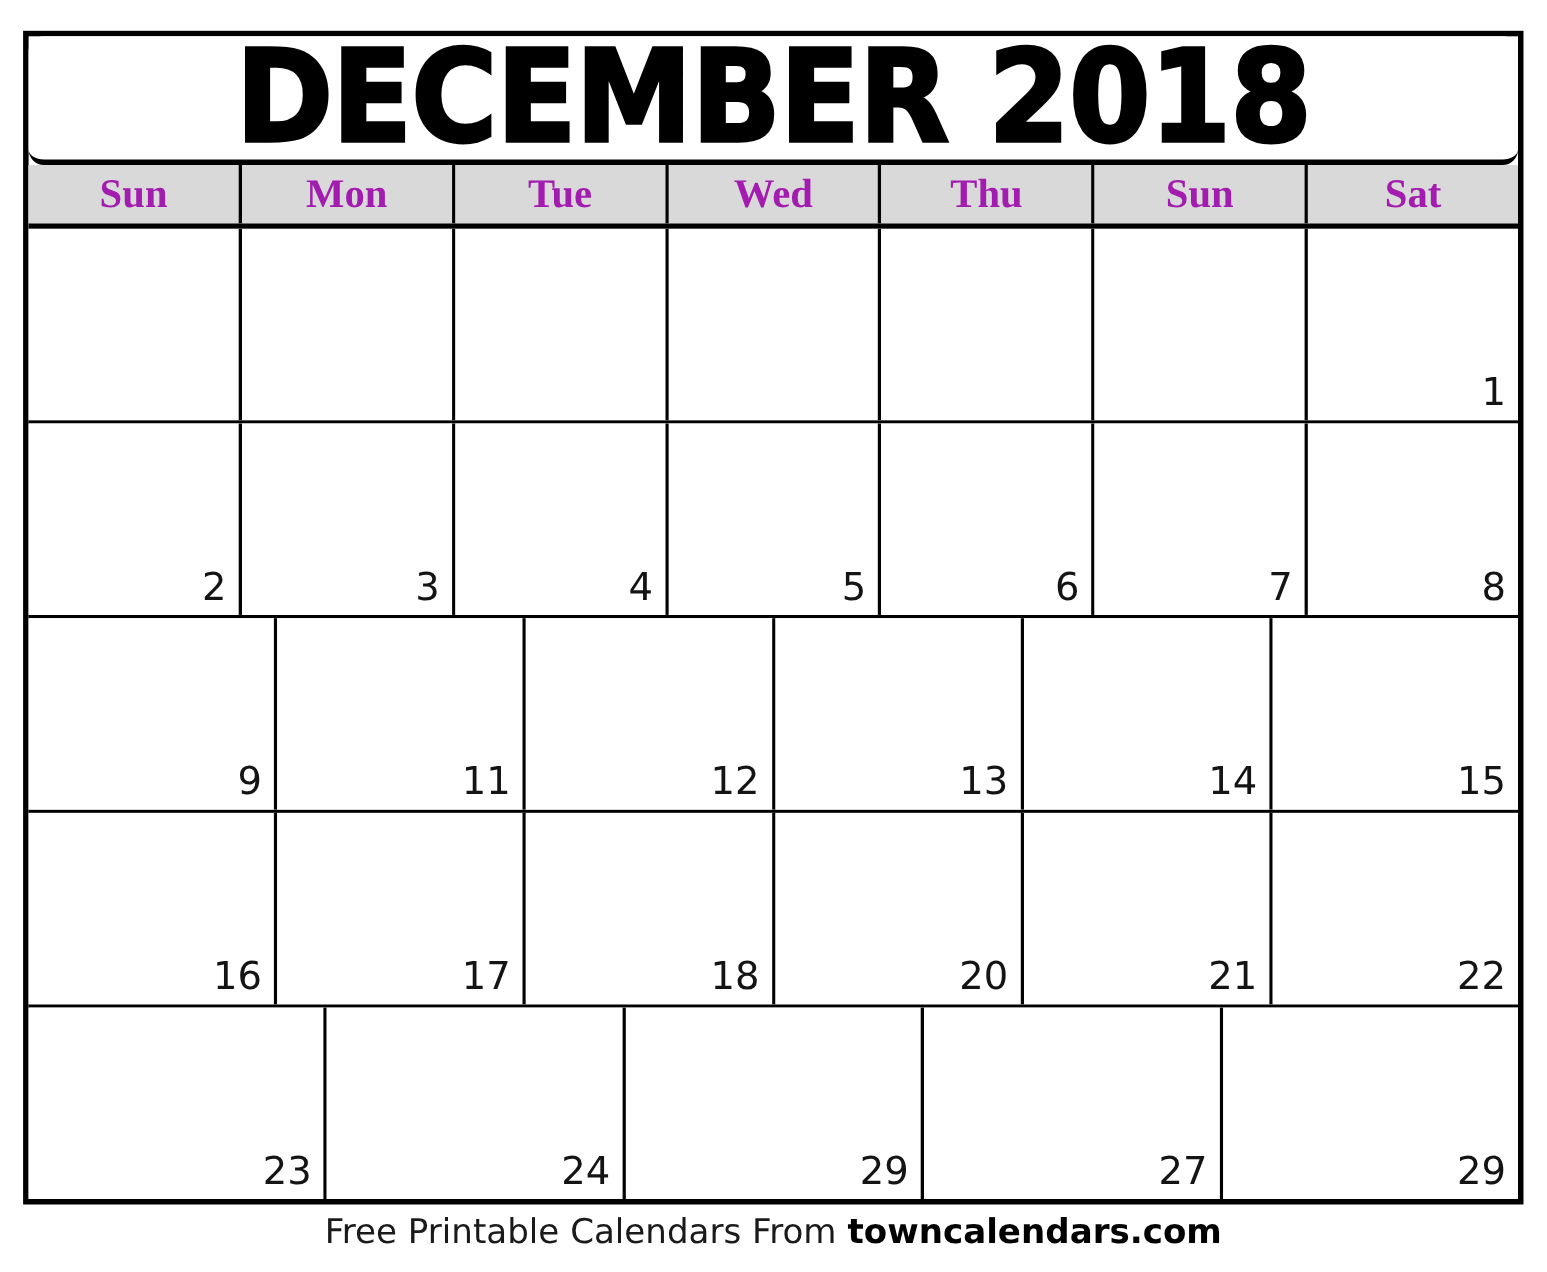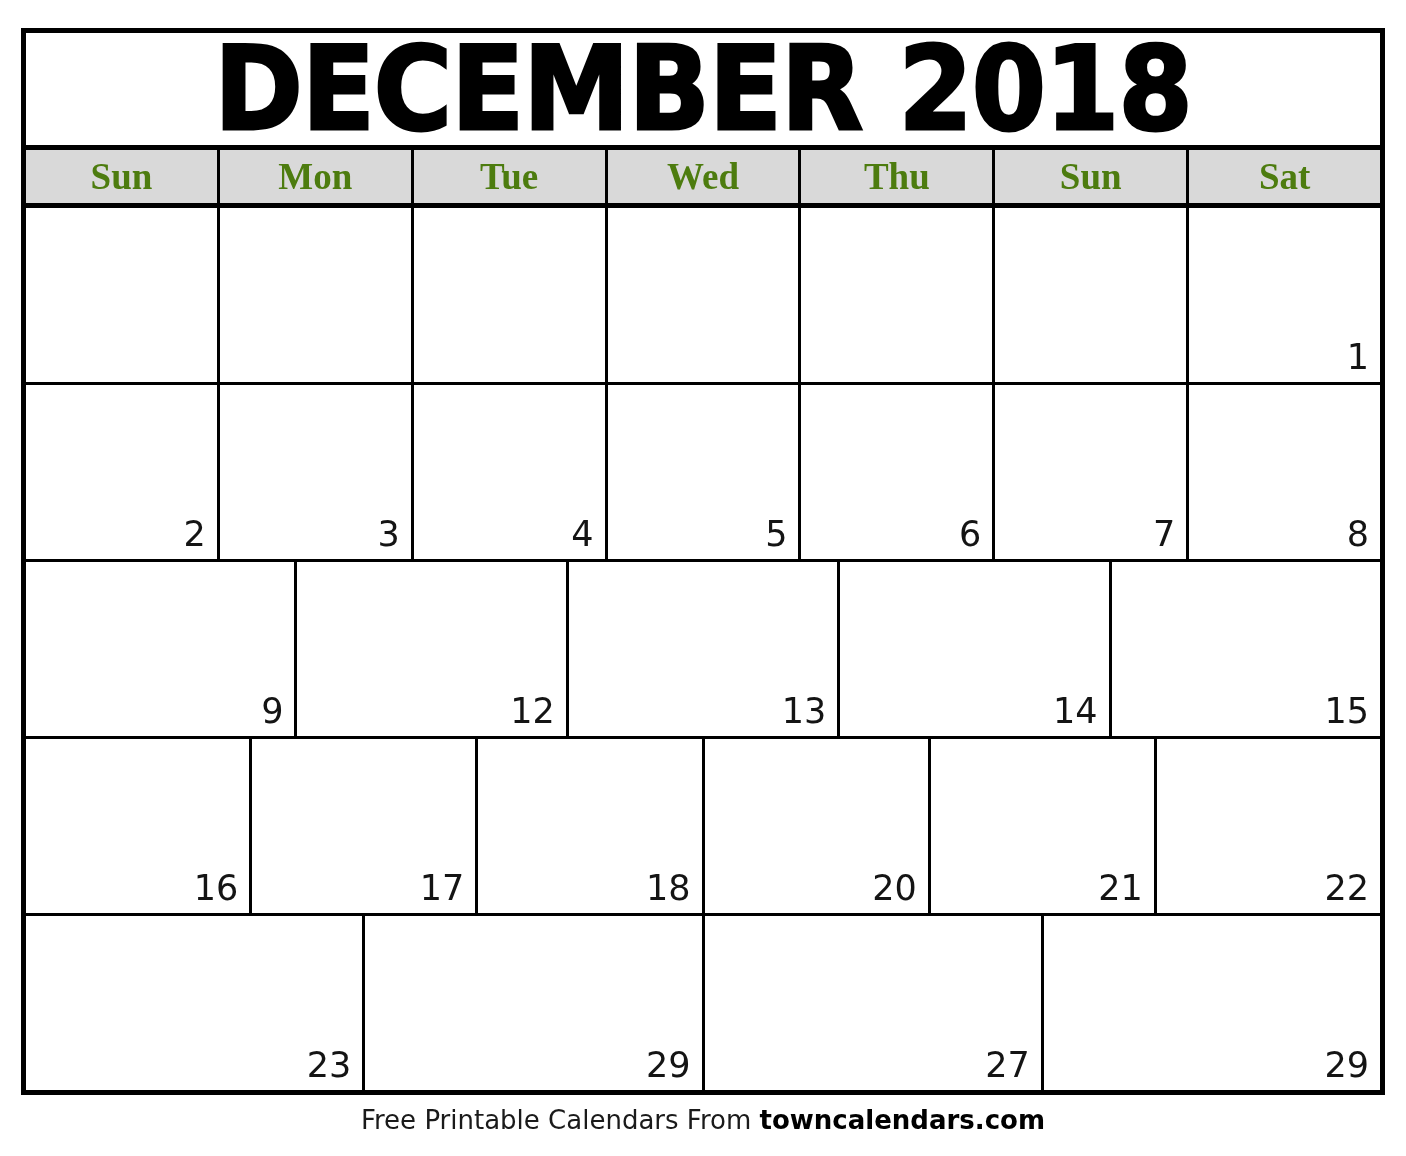--- a/index.html
+++ b/index.html
@@ -38,20 +38,21 @@
 
   
   .title-band {
     position: relative;
     height: 117px;
     flex: 0 0 117px;
     background: #ffffff;
     border-bottom: 5px solid #000000;
     box-sizing: border-box;
     overflow: hidden;
+    border-radius: 14px;
   }
   .title-text {
     position: absolute;
     left: 0;
     right: 0;
     top: 50%;
     transform: translateY(-50%) scaleX(0.92);
     transform-origin: center center;
     text-align: center;
     font-family: "DejaVu Sans", "Liberation Sans", sans-serif;
@@ -78,21 +79,21 @@
     display: flex;
     align-items: center;
     justify-content: center;
     border-right: 3px solid #000000;
     box-sizing: border-box;
     background: #d9d9d9;
     font-family: "Liberation Serif", "DejaVu Serif", serif;
     font-weight: 700;
     font-size: 37px;
     line-height: 1;
-    color: #4d7c0f;
+    color: #a21caf;
   }
   .weekday-cell:last-child {
     border-right: none;
   }
 
   
   .day-grid {
     flex: 1 1 auto;
     display: flex;
     flex-direction: column;
@@ -132,21 +133,21 @@
   }
 
   
   .footer {
     position: absolute;
     left: 0;
     right: 0;
     top: 1101px;
     text-align: center;
     font-family: "DejaVu Sans", "Liberation Sans", sans-serif;
-    font-size: 26px;
+    font-size: 31px;
     line-height: 38px;
     color: #1a1a1a;
     white-space: nowrap;
   }
   .footer .brand {
     font-weight: 700;
     color: #000000;
   }
 </style>
 </head>
@@ -220,20 +221,23 @@
         <div class="day-cell">
             <span class="day-number">8</span>
           </div>
       </div>
 
       <div class="week-row">
         <div class="day-cell">
             <span class="day-number">9</span>
           </div>
         <div class="day-cell">
+            <span class="day-number">11</span>
+          </div>
+        <div class="day-cell">
             <span class="day-number">12</span>
           </div>
         <div class="day-cell">
             <span class="day-number">13</span>
           </div>
         <div class="day-cell">
             <span class="day-number">14</span>
           </div>
         <div class="day-cell">
             <span class="day-number">15</span>
@@ -257,20 +261,23 @@
             <span class="day-number">21</span>
           </div>
         <div class="day-cell">
             <span class="day-number">22</span>
           </div>
       </div>
 
       <div class="week-row">
         <div class="day-cell">
             <span class="day-number">23</span>
+          </div>
+        <div class="day-cell">
+            <span class="day-number">24</span>
           </div>
         <div class="day-cell">
             <span class="day-number">29</span>
           </div>
         <div class="day-cell">
             <span class="day-number">27</span>
           </div>
         <div class="day-cell">
             <span class="day-number">29</span>
           </div>

